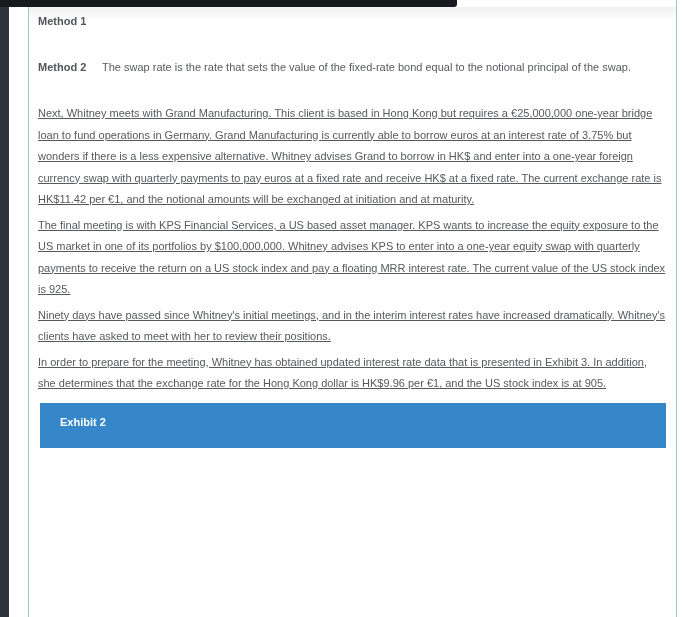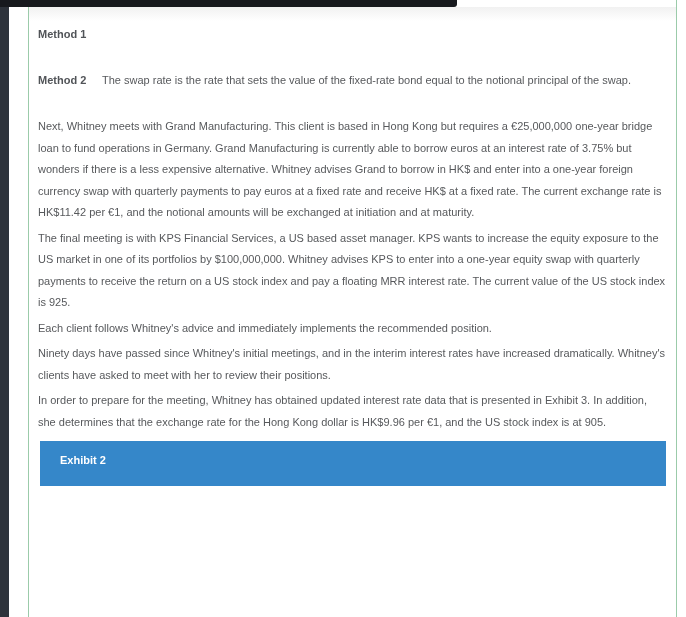--- a/index.html
+++ b/index.html
@@ -54,41 +54,42 @@
   .content {
     position: absolute;
     left: 38px; top: 7px;
     width: 628px;
     z-index: 3;
     color: #57595c;
     font-size: 11px;
   }
 
   
-  .methods { padding-top: 16px; }
+  .methods { padding-top: 3px; }
   .method-row {
     display: flex;
     align-items: flex-start;
     margin-bottom: 23px;
     line-height: 23px;
   }
   .method-label {
     flex: 0 0 64px;
     font-weight: 700;
     color: #515458;
     white-space: nowrap;
   }
   .method-text {
     max-width: 548px;
   }
 
   
   .content p {
     margin: 4px 0 0 0;
     line-height: 21.5px;
+    text-decoration: underline;
   }
   .content p.first-para { margin-top: 24px; }
 
   
   .exhibit-banner {
     margin-top: 8px;
     margin-left: 2px;
     width: 626px;
     height: 45px;
     background: #3587c9;
@@ -120,21 +121,20 @@
         <span class="method-label">Method 1</span>
       </div>
       <div class="method-row">
         <span class="method-label">Method 2</span>
         <span class="method-text">The swap rate is the rate that sets the value of the fixed-rate bond equal to the notional principal of the swap.</span>
       </div>
     </div>
 
     <p class="first-para">Next, Whitney meets with Grand Manufacturing. This client is based in Hong Kong but requires a €25,000,000 one-year bridge loan to fund operations in Germany. Grand Manufacturing is currently able to borrow euros at an interest rate of 3.75% but wonders if there is a less expensive alternative. Whitney advises Grand to borrow in HK$ and enter into a one-year foreign currency swap with quarterly payments to pay euros at a fixed rate and receive HK$ at a fixed rate. The current exchange rate is HK$11.42 per €1, and the notional amounts will be exchanged at initiation and at maturity.</p>
     <p>The final meeting is with KPS Financial Services, a US based asset manager. KPS wants to increase the equity exposure to the US market in one of its portfolios by $100,000,000. Whitney advises KPS to enter into a one-year equity swap with quarterly payments to receive the return on a US stock index and pay a floating MRR interest rate. The current value of the US stock index is 925.</p>
-    <p>Each client follows Whitney's advice and immediately implements the recommended position.</p>
     <p>Ninety days have passed since Whitney's initial meetings, and in the interim interest rates have increased dramatically. Whitney's clients have asked to meet with her to review their positions.</p>
     <p>In order to prepare for the meeting, Whitney has obtained updated interest rate data that is presented in Exhibit 3. In addition, she determines that the exchange rate for the Hong Kong dollar is HK$9.96 per €1, and the US stock index is at 905.</p>
 
     <div class="exhibit-banner">
       <span class="exhibit-label">Exhibit 2</span>
     </div>
 
   </div>
 
 </div>

